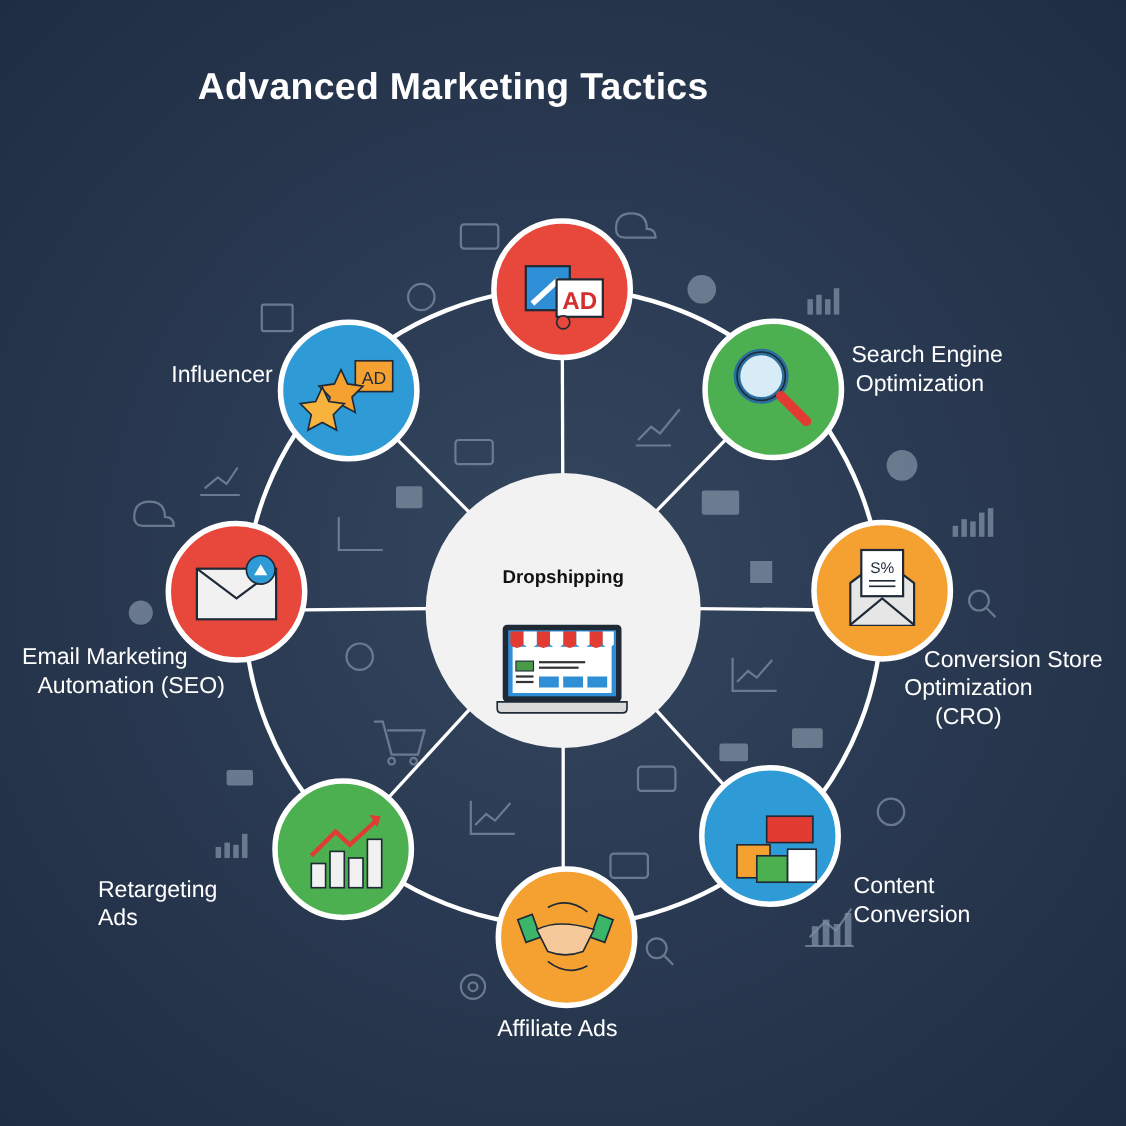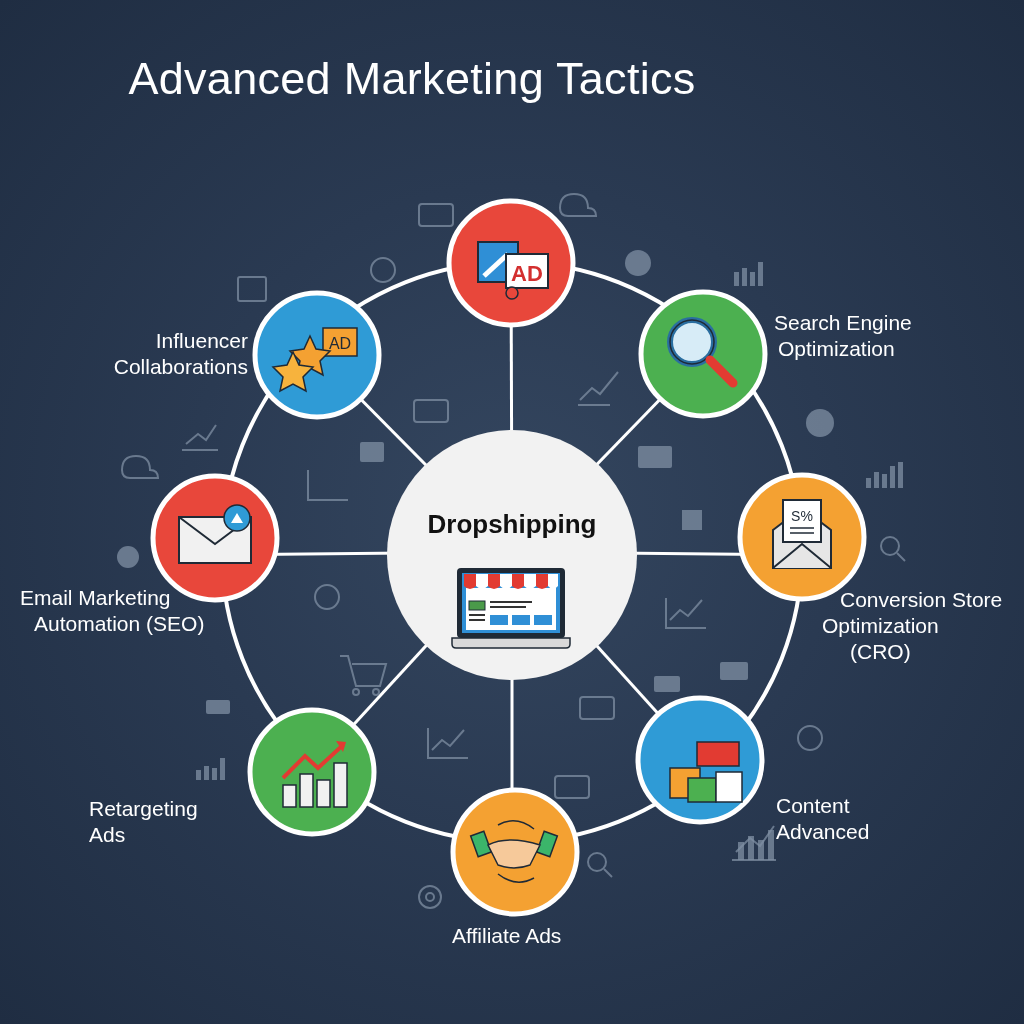--- a/index.html
+++ b/index.html
@@ -1,24 +1,24 @@
 <!DOCTYPE html>
 <html><head>
 <meta charset="utf-8">
 <style>
   html,body{margin:0;padding:0;}
   body{width:1024px;height:1024px;overflow:hidden;position:relative;
     background:radial-gradient(ellipse at 50% 50%, #34465f 0%, #2a3a52 45%, #1f2d42 100%);
     font-family:"Liberation Sans", sans-serif;}
   .title{position:absolute;left:0;top:55px;width:824px;text-align:center;color:#fff;
-    font-weight:normal;font-size:45px;line-height:48px;letter-spacing:0.3px;}
+    font-weight:bold;font-size:34px;line-height:48px;letter-spacing:0.3px;}
   svg.diagram{position:absolute;left:0;top:0;}
   .label{position:absolute;color:#fff;font-size:21px;line-height:26px;white-space:nowrap;}
   .center-label{position:absolute;left:412px;top:512px;width:200px;text-align:center;color:#111;
-    font-size:26px;line-height:25px;font-weight:bold;}
+    font-size:17px;line-height:25px;font-weight:bold;}
   .node{cursor:pointer;}
 </style>
 </head>
 <body>
 
 <div class="title">
   <div>Advanced Marketing Tactics</div>
 </div>
 
 <svg class="diagram" width="1024" height="1024" viewBox="0 0 1024 1024">
@@ -226,33 +226,32 @@
   <div>Search Engine</div>
   <div style="padding-left:4px">Optimization</div>
 </div>
 <div class="label" style="left:840px;top:587px;">
   <div>Conversion Store</div>
   <div style="margin-left:-18px">Optimization</div>
   <div style="padding-left:10px">(CRO)</div>
 </div>
 <div class="label" style="left:776px;top:757px;margin-top:36px;">
   <div>Content</div>
-  <div>Advanced</div>
+  <div>Conversion</div>
 </div>
 <div class="label" style="left:452px;top:923px;">
   <div>Affiliate Ads</div>
 </div>
 <div class="label" style="left:89px;top:796px;text-align:left;">
   <div>Retargeting</div>
   <div>Ads</div>
 </div>
 <div class="label" style="left:20px;top:585px;">
   <div>Email Marketing</div>
   <div style="padding-left:14px">Automation (SEO)</div>
 </div>
 <div class="label" style="left:78px;top:328px;text-align:right;width:170px;">
   <div>Influencer</div>
-  <div>Collaborations</div>
 </div>
 
 <div class="center-label">
   <div>Dropshipping</div>
 </div>
 
 </body></html>

